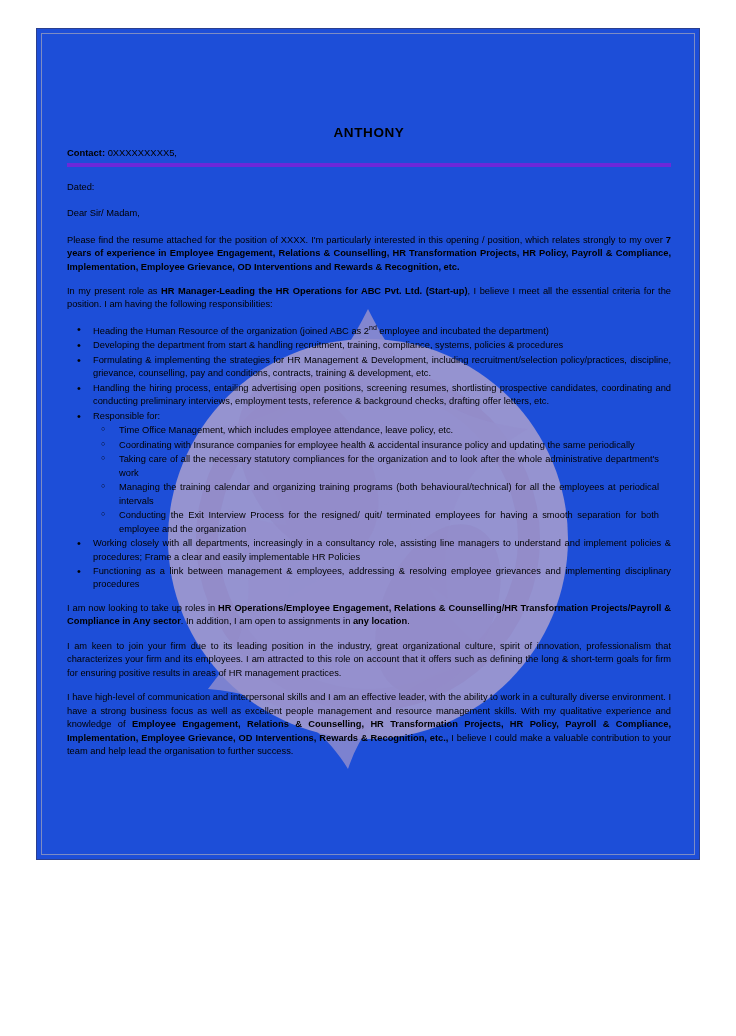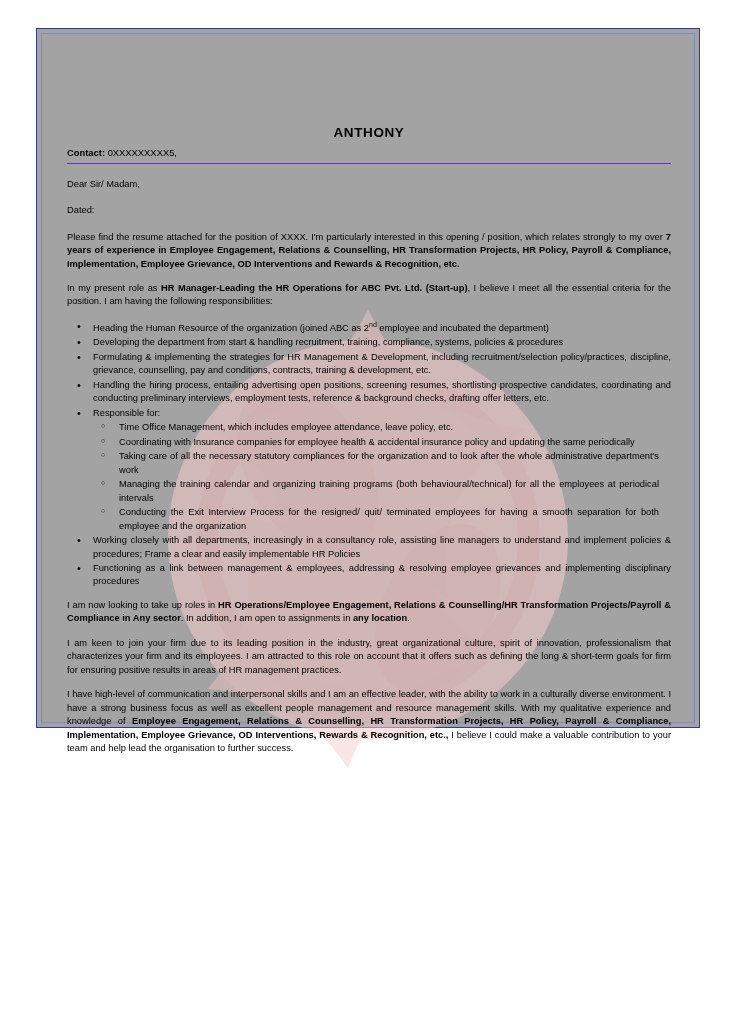--- a/index.html
+++ b/index.html
@@ -18,23 +18,23 @@
     width: 736px;
     height: 1036px;
     background: #ffffff;
   }
   
   .doc-frame {
     position: absolute;
     left: 36px;
     top: 28px;
     width: 664px;
-    height: 700px;
+    height: 832px;
     border: 1px solid #2a3f8f;
-    background: #a3a3a3;
+    background: #1d4ed8;
     box-sizing: border-box;
   }
   .doc-frame-inner {
     position: absolute;
     left: 4px;
     top: 4px;
     right: 4px;
     bottom: 4px;
     border: 1px solid #7d8cc4;
     box-sizing: border-box;
@@ -62,21 +62,21 @@
     font-weight: bold;
     letter-spacing: 0.6px;
     color: #000;
     margin: 0 0 6px 0;
   }
   .contact-block {
     font-size: 9.4px;
     color: #000;
     line-height: 1.45;
     padding-bottom: 3px;
-    border-bottom: 1px solid #6d28d9;
+    border-bottom: 4px solid #6d28d9;
     margin-bottom: 14px;
   }
   .contact-block .lbl { font-weight: bold; }
   .para {
     font-size: 9.3px;
     color: #000;
     line-height: 1.45;
     text-align: justify;
     margin: 0 0 11px 0;
   }
@@ -150,23 +150,23 @@
 
       <div class="doc-title">ANTHONY</div>
 
       <div class="contact-block">
         <div>
           <span class="lbl">Contact:</span>
           <span>0XXXXXXXXX5,</span>
         </div>
       </div>
 
+      <div class="para dated">Dated:</div>
+
       <div class="para salute">Dear Sir/ Madam,</div>
-
-      <div class="para dated">Dated:</div>
 
       <div class="para">
         <span>Please find the resume attached for the position of XXXX. I'm particularly interested in this opening / position, which relates strongly to my over </span><b>7 years of experience in Employee Engagement, Relations &amp; Counselling, HR Transformation Projects, HR Policy, Payroll &amp; Compliance, Implementation, Employee Grievance, OD Interventions and Rewards &amp; Recognition, etc.</b>
       </div>
 
       <div class="para">
         <span>In my present role as </span><b>HR Manager-Leading the HR Operations for ABC Pvt. Ltd. (Start-up)</b><span>, I believe I meet all the essential criteria for the position. I am having the following responsibilities:</span>
       </div>
 
       <ul class="bullets">

